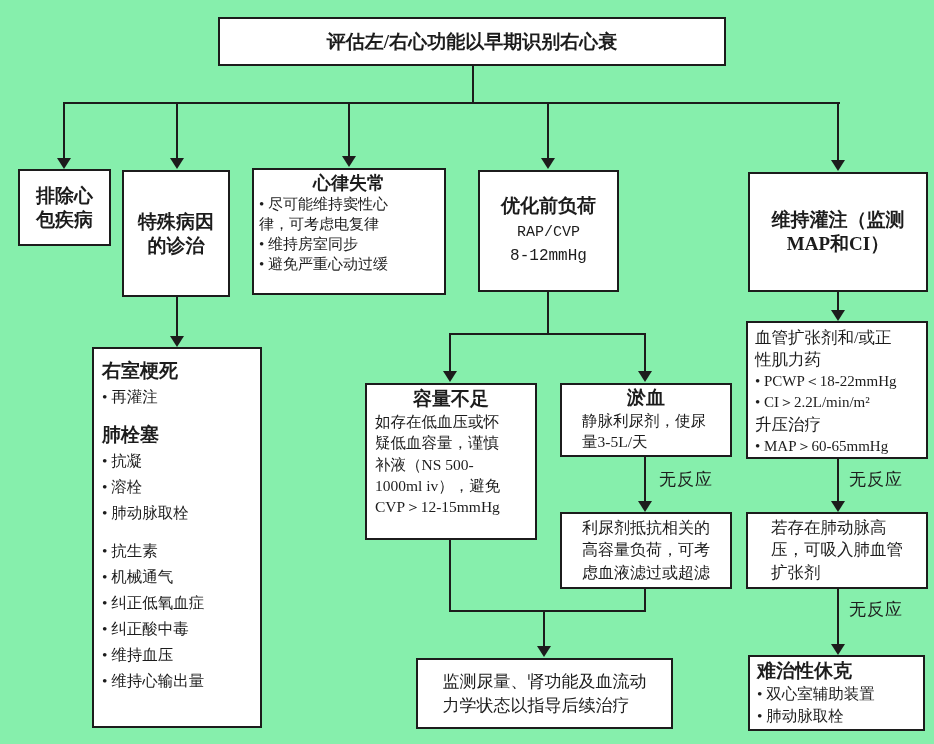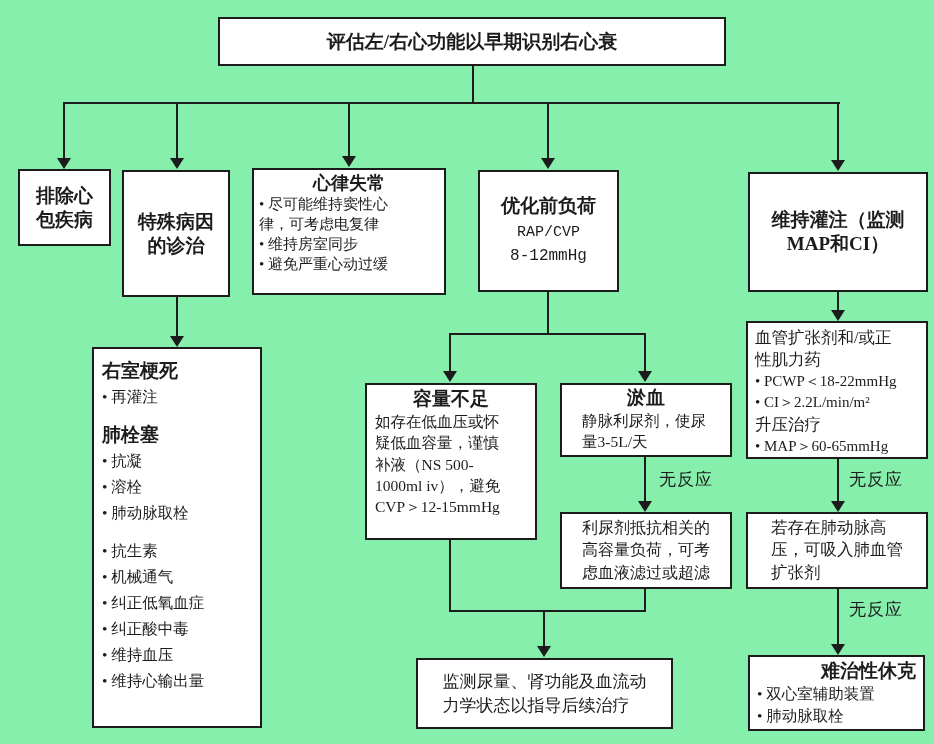--- a/index.html
+++ b/index.html
@@ -182,18 +182,18 @@
     <div class="pre" style="font-size:16.5px;line-height:1.35;text-align:left;">若存在肺动脉高
 压，可吸入肺血管
 扩张剂</div>
   </div>
 
   <div class="vline" style="left:837px;top:589px;height:56px;"></div>
   <div class="arrow-down" style="left:831px;top:644px;"></div>
   <div class="edge-label" style="left:849px;top:598px;">无反应</div>
 
   <div class="box" style="left:748px;top:655px;width:177px;height:76px;padding:2px 7px;">
-    <div class="h1" style="text-align:right;">难治性休克</div>
+    <div class="h1" style="text-align:left;">难治性休克</div>
     <div class="bullet" style="font-size:15.5px;line-height:1.42;">双心室辅助装置</div>
     <div class="bullet" style="font-size:15.5px;line-height:1.42;">肺动脉取栓</div>
   </div>
 
 </div>
 
 </body></html>

